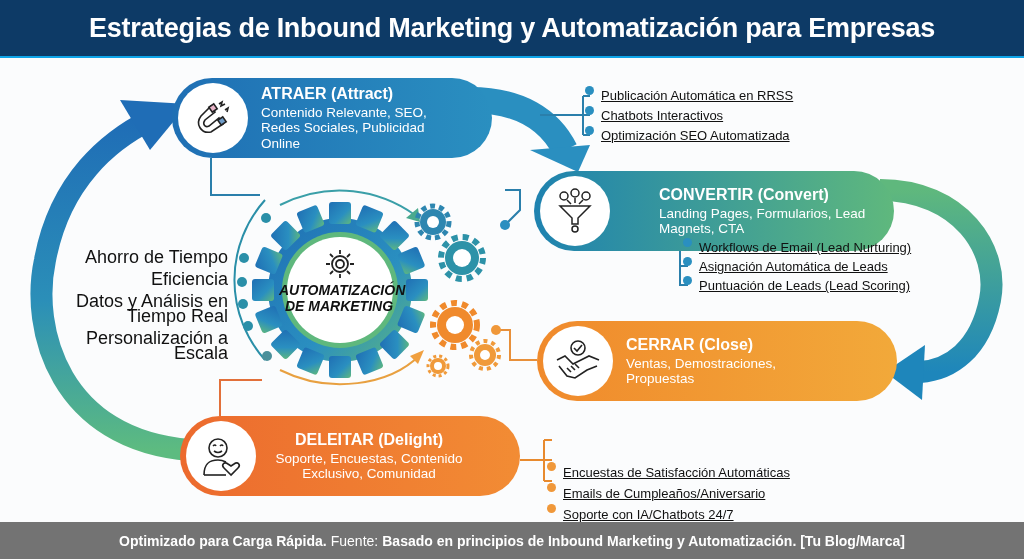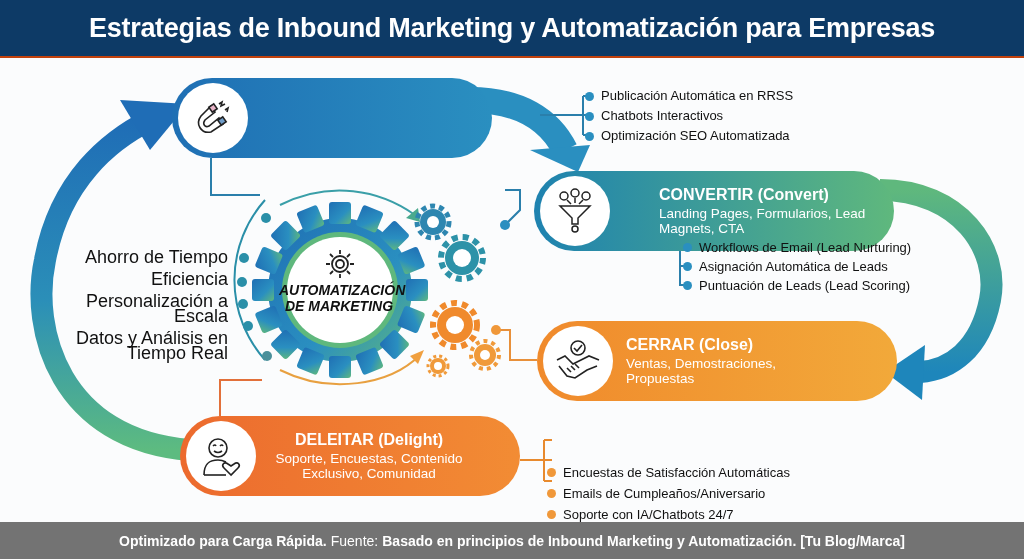--- a/index.html
+++ b/index.html
@@ -1,34 +1,34 @@
 <!DOCTYPE html>
 <html><head>
 <meta charset="utf-8">
 <style>
   * { box-sizing: border-box; margin: 0; padding: 0; }
   html, body { width: 1024px; height: 559px; overflow: hidden; background: #fbfcfd; font-family: "Liberation Sans", "DejaVu Sans", sans-serif; }
   .root { position: relative; width: 1024px; height: 559px; background: #fbfcfd; }
-  .header { position: absolute; left: 0; top: 0; width: 1024px; height: 58px; background: #0d3a66; border-bottom: 2px solid #c2410c; display: flex; align-items: center; justify-content: center; }
+  .header { position: absolute; left: 0; top: 0; width: 1024px; height: 58px; background: #0d3a66; border-bottom: 2px solid #0ea5e9; display: flex; align-items: center; justify-content: center; }
   .header h1 { color: #ffffff; font-size: 27px; font-weight: bold; letter-spacing: -0.3px; font-family: "Liberation Sans", sans-serif; }
   .footer { position: absolute; left: 0; top: 522px; width: 1024px; height: 37px; background: #737373; display: flex; align-items: center; justify-content: center; color: #fff; font-size: 14px; }
   .footer b { font-weight: bold; }
   .footer .plain { font-weight: normal; margin: 4px 4px; }
   svg.canvas { position: absolute; left: 0; top: 0; }
   .pill { position: absolute; height: 80px; border-radius: 40px; display: flex; align-items: center; color: #fff; }
   .pill .icon-circle { width: 70px; height: 70px; border-radius: 50%; background: #fff; margin-left: 6px; display: flex; align-items: center; justify-content: center; flex-shrink: 0; }
   .pill .txt { margin-left: 13px; line-height: 1.12; }
   .pill .ttl { font-size: 16px; font-weight: bold; margin-bottom: 2px; }
   .pill .sub { font-size: 13.5px; }
   .p-attract { left: 172px; top: 78px; width: 320px; background: linear-gradient(90deg, #1f6fb4, #2a8fc0); }
   .p-convert { left: 534px; top: 171px; width: 360px; background: linear-gradient(90deg, #1e82b0, #5fb87d); gap: 36px; }
   .p-close { left: 537px; top: 321px; width: 360px; background: linear-gradient(90deg, #f08a2c, #f2a93a); }
   .p-delight { left: 180px; top: 416px; width: 340px; background: linear-gradient(90deg, #ec6a2e, #f28c34); text-align: center; }
   .list { position: absolute; font-size: 13px; color: #111; line-height: 20px; }
-  .list .li { display: flex; align-items: center; }
+  .list .li { display: flex; align-items: flex-start; text-decoration: underline; }
   .list .dot { width: 9px; height: 9px; border-radius: 50%; margin-right: 7px; flex-shrink: 0; }
   .benefits { position: absolute; left: 48px; top: 250px; width: 180px; text-align: right; font-size: 18px; color: #111; line-height: 15px; }
   .benefits div { margin-bottom: 7px; }
   .center-label { position: absolute; left: 279px; top: 282px; width: 120px; text-align: center; font-size: 14px; font-weight: bold; color: #111; line-height: 16px; font-style: italic; }
 </style>
 </head>
 <body>
 
 <div class="root">
 
@@ -174,20 +174,24 @@
   <div class="pill p-attract">
     <div class="icon-circle">
       <svg width="44" height="44" viewBox="0 0 44 44" fill="none" stroke="#222" stroke-width="1.6">
         <path d="M10 20 C 4 28, 10 38, 20 36 L 32 28 L 28 22 L 18 30 C 14 32, 11 28, 14 24 L 24 16 L 20 10 Z"></path>
         <rect x="19" y="9" width="6" height="6" fill="#e8b4c8" transform="rotate(-35 22 12)"></rect>
         <rect x="28" y="22" width="6" height="6" fill="#6f9cc8" transform="rotate(-35 31 25)"></rect>
         <path d="M28 8 L31 6 L30 10 L34 8"></path>
         <path d="M34 14 L37 12 L36 16"></path>
       </svg>
     </div>
+    <div class="txt">
+      <div class="ttl">ATRAER (Attract)</div>
+      <div class="sub" style="width:200px">Contenido Relevante, SEO, Redes Sociales, Publicidad Online</div>
+    </div>
   </div>
 
   <div class="pill p-convert">
     <div class="icon-circle">
       <svg width="46" height="46" viewBox="0 0 46 46" fill="none" stroke="#222" stroke-width="1.5">
         <circle cx="12" cy="8" r="4"></circle>
           <circle cx="23" cy="5" r="4"></circle>
           <circle cx="34" cy="8" r="4"></circle>
         <path d="M8 18 L38 18 L26 30 L26 36 L20 36 L20 30 Z"></path>
         <circle cx="23" cy="41" r="3"></circle>
@@ -274,22 +278,22 @@
       </div>
     <div class="li">
         <span class="dot" style="background:#f0983a"></span>
         <span>Soporte con IA/Chatbots 24/7</span>
       </div>
   </div>
 
   <div class="benefits">
     <div>Ahorro de Tiempo</div>
     <div>Eficiencia</div>
+    <div style="padding-left:20px">Datos y Análisis en Tiempo Real</div>
     <div>Personalización a Escala</div>
-    <div style="padding-left:20px">Datos y Análisis en Tiempo Real</div>
   </div>
 
   <div class="center-label">
     <div>AUTOMATIZACIÓN</div>
     <div>DE MARKETING</div>
   </div>
 
   <div class="footer">
     <b>Optimizado para Carga Rápida.</b>
     <span class="plain">Fuente:</span>

